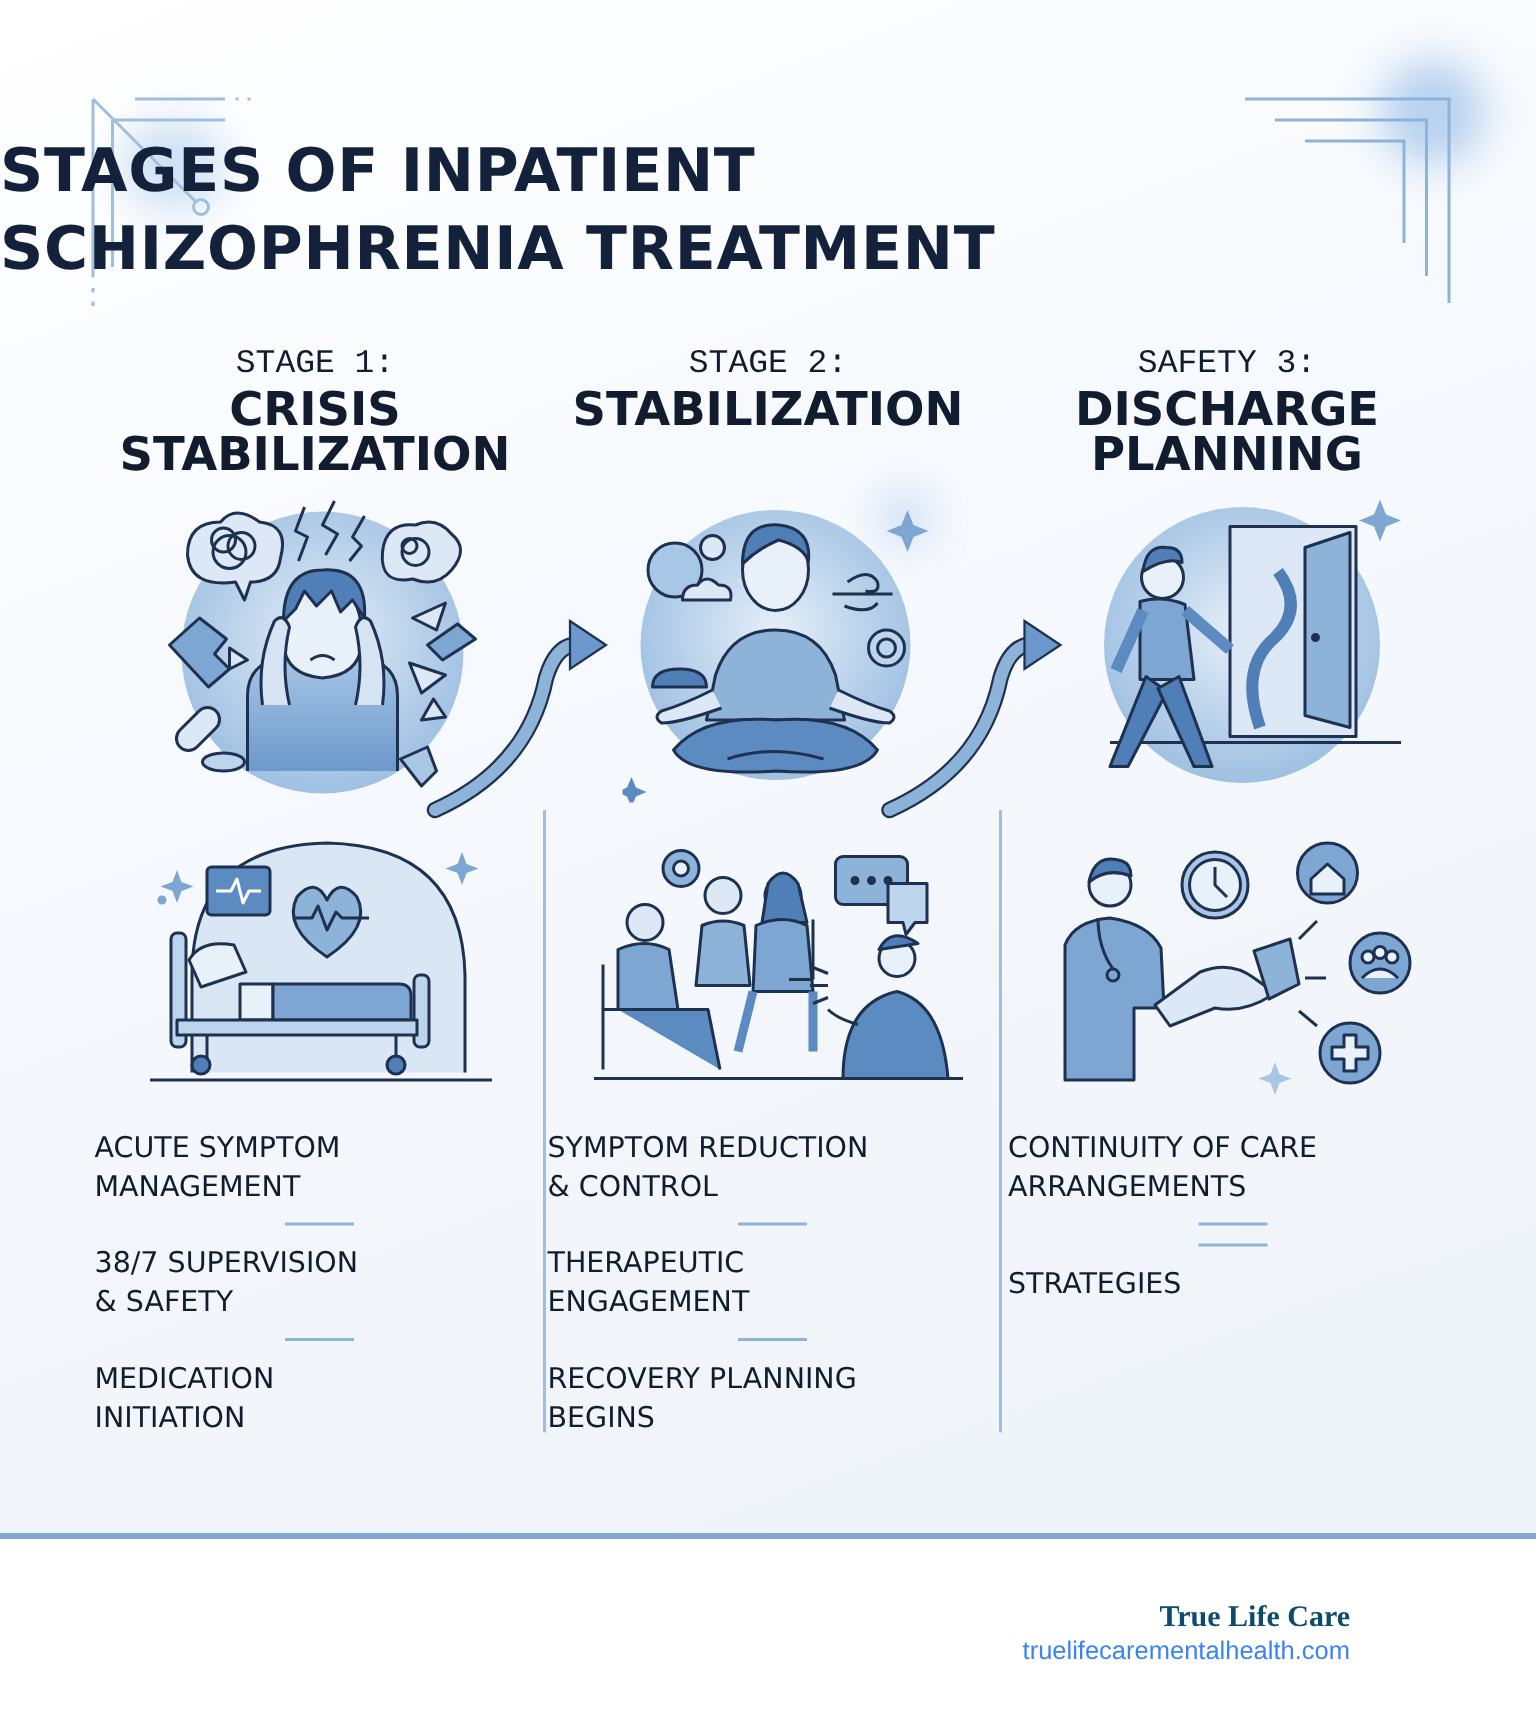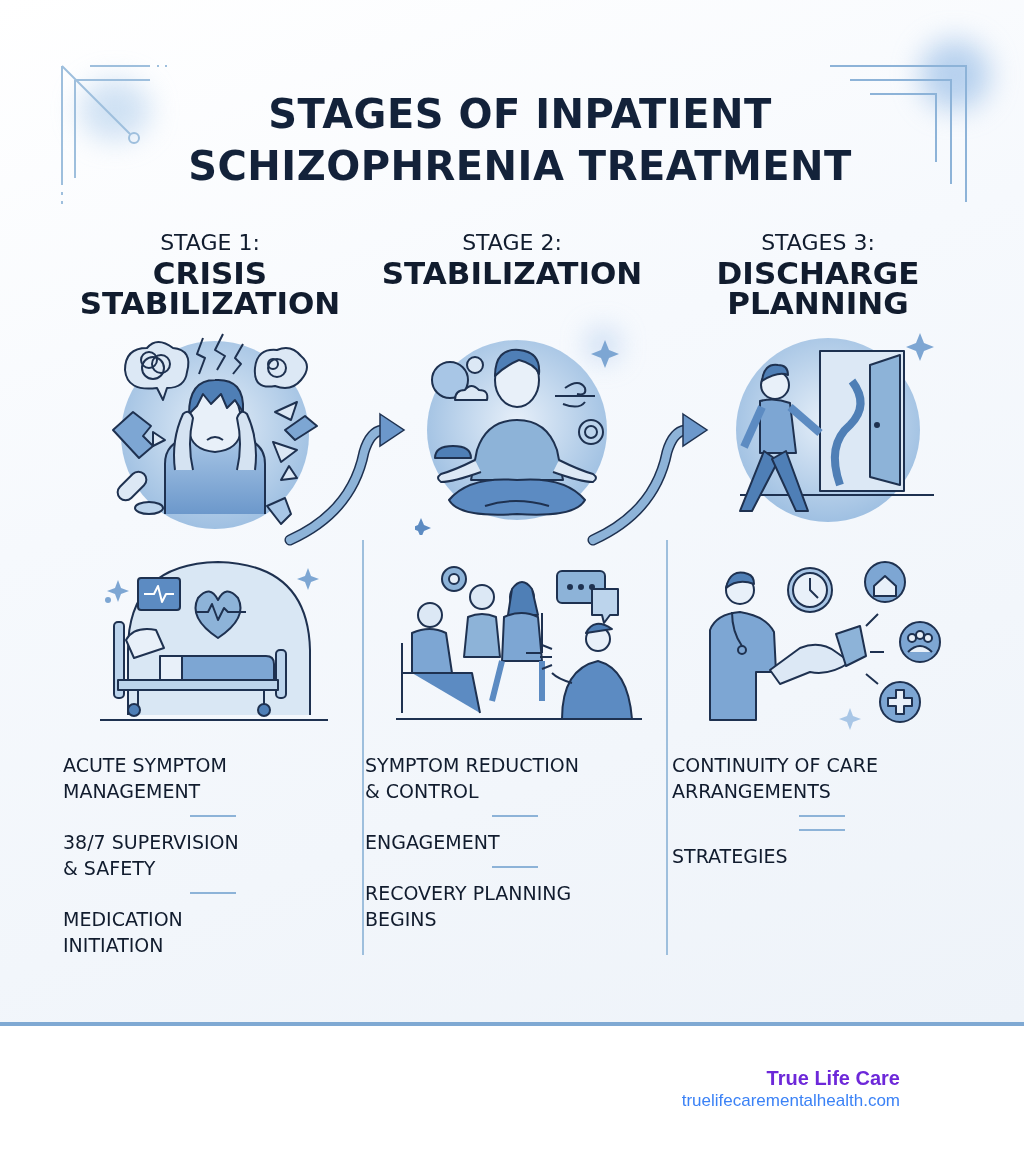--- a/index.html
+++ b/index.html
@@ -14,40 +14,39 @@
     background: linear-gradient(160deg, #ffffff 0%, #f6f9fd 40%, #eef3f9 100%);
     overflow: hidden;
   }
   .glow { position: absolute; border-radius: 50%; filter: blur(14px); }
   .glow.tl { left: 80px; top: 80px; width: 70px; height: 60px; background: rgba(150,190,230,0.45); }
   .glow.tr { left: 920px; top: 40px; width: 70px; height: 70px; background: rgba(130,175,225,0.55); }
   .glow.s2 { left: 588px; top: 330px; width: 30px; height: 30px; background: rgba(140,180,230,0.5); }
 
   .deco { position: absolute; }
   .title {
-    position: absolute; left: 0; top: 88px; width: 1024px; text-align: center;
+    position: absolute; left: 0; top: 88px; width: 1024px; 
     color: #13223a; font-weight: bold; font-size: 40px; line-height: 52px;
     letter-spacing: 0.5px;
-    padding-left: 16px;
   }
   .stage-head { position: absolute; top: 228px; width: 300px; text-align: center; color: #111c2e; }
-  .stage-head .num { font-size: 22px; line-height: 30px; font-weight: normal; }
+  .stage-head .num { font-size: 22px; line-height: 30px; font-weight: normal; font-family: Liberation Mono, monospace; }
   .stage-head .name { font-size: 31px; line-height: 30px; font-weight: bold; }
 
   .illus { position: absolute; }
   .divider { position: absolute; top: 540px; width: 2px; height: 415px; background: #9ebfdd; }
 
   .points { position: absolute; top: 752px; width: 300px; color: #111c2e; }
   .point { font-size: 19px; line-height: 26px; }
   .sep { width: 46px; height: 2px; background: #8db3d8; margin: 11px auto 12px; }
 
   .bottom-bar { position: absolute; left: 0; top: 1022px; width: 1024px; height: 4px; background: #7fa9d3; }
 
   .brand { position: absolute; right: 124px; top: 1066px; text-align: right; }
-  .brand .name { font-family: Liberation Sans, sans-serif; font-weight: bold; font-size: 20px; color: #6d28d9; line-height: 24px; }
+  .brand .name { font-family: Liberation Serif, serif; font-weight: bold; font-size: 20px; color: #0c4a6e; line-height: 24px; }
   .brand .url { font-family: "Liberation Sans", sans-serif; font-size: 17px; color: #3b82f6; line-height: 22px; }
 </style>
 </head>
 <body>
 
 <div class="canvas">
   <div class="glow tl"></div>
   <div class="glow tr"></div>
   <div class="glow s2"></div>
 
@@ -81,21 +80,21 @@
   <div class="stage-head" style="left:60px">
     <div class="num">STAGE 1:</div>
     <div class="name">CRISIS</div>
     <div class="name">STABILIZATION</div>
   </div>
   <div class="stage-head" style="left:362px">
     <div class="num">STAGE 2:</div>
     <div class="name">STABILIZATION</div>
   </div>
   <div class="stage-head" style="left:668px">
-    <div class="num">STAGES 3:</div>
+    <div class="num">SAFETY 3:</div>
     <div class="name">DISCHARGE</div>
     <div class="name">PLANNING</div>
   </div>
 
   <svg class="illus" style="left:105px;top:330px" width="215" height="200" viewBox="0 0 215 200">
     <defs>
       <radialGradient id="bg1" cx="50%" cy="45%" r="55%">
           <stop offset="0" stop-color="#e4eef8"></stop>
           <stop offset="1" stop-color="#9fc0e2"></stop>
         </radialGradient>
@@ -298,20 +297,21 @@
     </div>
   </div>
 
   <div class="points" style="left:365px">
     <div class="point">
       <div>SYMPTOM REDUCTION</div>
       <div>&amp; CONTROL</div>
     </div>
     <div class="sep"></div>
     <div class="point">
+      <div>THERAPEUTIC</div>
       <div>ENGAGEMENT</div>
     </div>
     <div class="sep"></div>
     <div class="point">
       <div>RECOVERY PLANNING</div>
       <div>BEGINS</div>
     </div>
   </div>
 
   <div class="points" style="left:672px">

